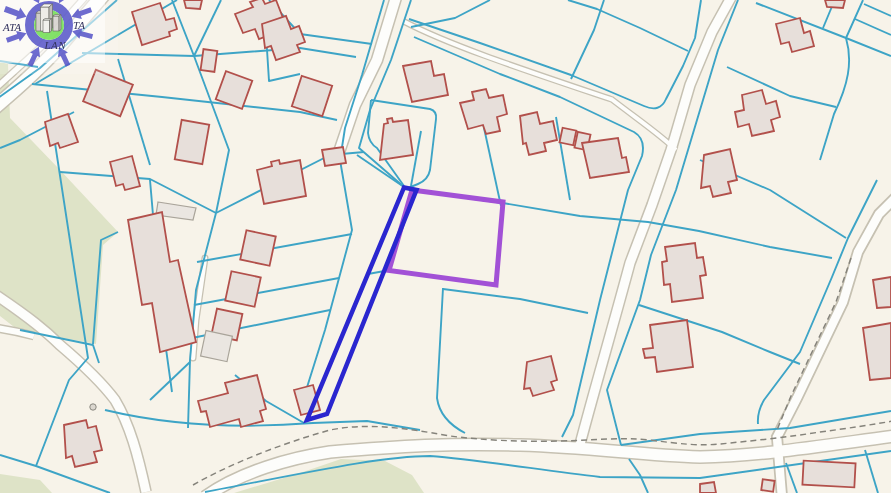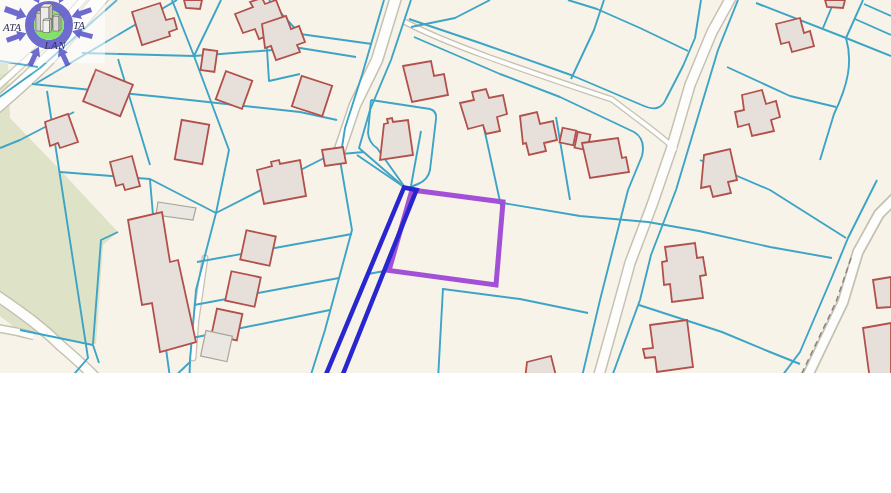--- a/index.html
+++ b/index.html
@@ -1,17 +1,17 @@
 <!DOCTYPE html>
 <html><head>
 <meta charset="utf-8">
 <style>
 html,body{margin:0;padding:0;}
 body{font-family:"Liberation Sans",sans-serif;}
-#map{position:relative;width:891px;height:373px;overflow:hidden;background:#1d4ed8;}
+#map{position:relative;width:891px;height:493px;overflow:hidden;background:#1d4ed8;}
 </style>
 </head>
 <body>
 
 <div id="map">
 <svg width="891" height="493" viewBox="0 0 891 493">
 
 <rect x="0" y="0" width="891" height="493" fill="#f7f3e9"></rect>
 <g id="greens" fill="#dee3c7" stroke="none">
 

